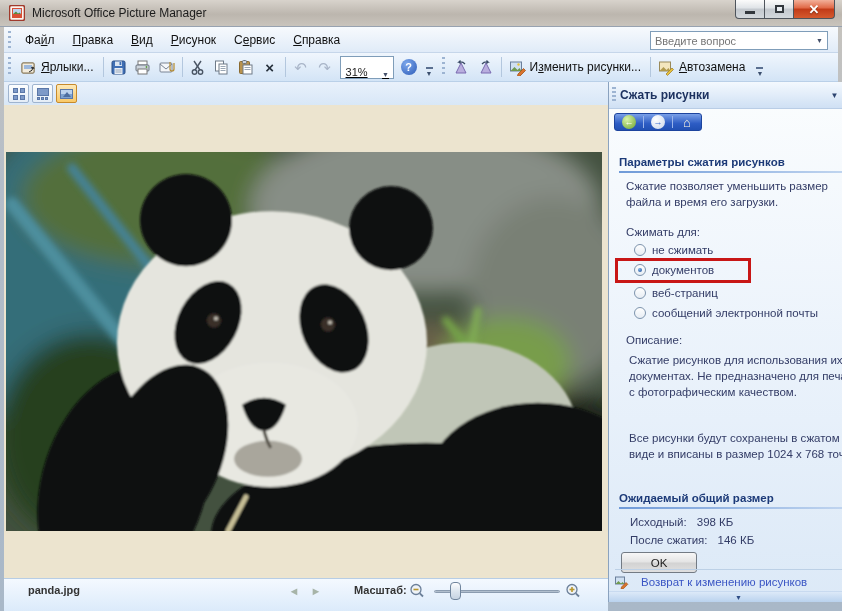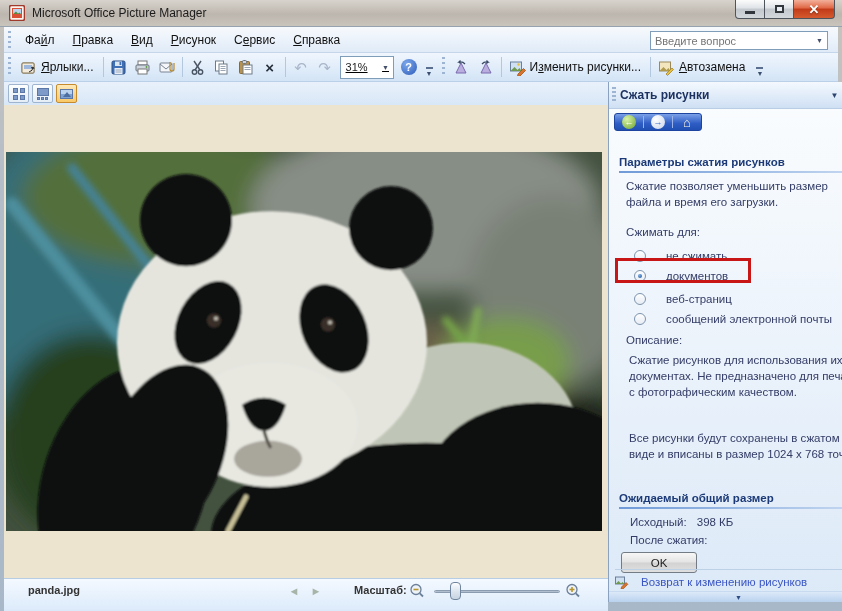--- a/index.html
+++ b/index.html
@@ -50,21 +50,21 @@
 
   
   .toolbar { position:absolute; left:4px; top:53px; width:834px; height:29px;
     background:linear-gradient(180deg,#f0f6fd,#d3e4f6);
     border-bottom:1px solid #bad0e8; display:flex; align-items:center; }
   .tb-btn { height:23px; min-width:24px; display:flex; align-items:center; gap:4px;
     justify-content:center; padding:0 3px; border-radius:2px; }
   .tb-btn.labeled { padding:0 6px 0 4px; font-size:12px; color:#111; }
   .tb-sep { width:1px; height:20px; background:#b3c7de; margin:0 3px; }
   .tb-combo { width:54px; height:23px; background:#fff; border:1px solid #7f9db9;
-    display:flex; align-items:center; margin:0 3px;text-decoration:underline; }
+    display:flex; align-items:flex-end; margin:0 3px;text-decoration:underline; }
   .tb-combo .val { flex:1; font-size:11px; color:#222; padding-left:5px; }
   .tb-combo .combo-arrow { width:14px; text-align:center; font-size:7px; color:#44506a; }
   .tb-overflow { width:13px; height:23px; display:flex; flex-direction:column;
     align-items:center; justify-content:flex-end; padding-bottom:3px; margin:0 2px; }
   .tb-overflow .bar { width:7px; height:2px; background:#5a6f90; margin-bottom:2px; }
   .tb-overflow .arr { font-size:7px; color:#3c4f6e; line-height:5px; }
   .glyph-disabled { color:#a9b5c8; font-size:15px; line-height:1; }
   .glyph-x { color:#26303c; font-size:15px; font-weight:bold; line-height:1; }
   .help-circle { width:16px; height:16px; border-radius:50%;
     background:radial-gradient(circle at 35% 30%,#7da8ec,#2d5cb8); color:#fff;
@@ -138,21 +138,21 @@
   .nav-fwd { background:radial-gradient(circle at 35% 30%,#ffffff,#c9d6ea); color:#3a6bd0; }
   .nav-home { color:#fdf6df; font-size:13px; }
 
   .tp-abs { position:absolute; left:13px; right:8px; }
   .tp-indent { left:17px; }
   .tp-heading { font-weight:bold; color:#1c3a78; font-size:11.5px; }
   .tp-rule { position:absolute; left:10px; right:8px; height:2px;
     background:linear-gradient(90deg,#6f9ad8,#c6d9f1); }
   .tp-text { line-height:16px; }
 
-  .radio-row { position:absolute; left:25px; display:flex; align-items:flex-end; gap:20px; height:18px; }
+  .radio-row { position:absolute; left:25px; display:flex; align-items:flex-start; gap:6px; height:18px; }
   .radio-dot { width:12px; height:12px; border-radius:50%; border:1px solid #7e94ad;
     background:linear-gradient(180deg,#fefefe,#e7edf4); position:relative; flex:none; }
   .radio-dot.checked::after { content:""; position:absolute; left:3px; top:3px; width:4px;
     height:4px; border-radius:50%; background:radial-gradient(circle at 35% 30%,#7fb2e8,#1f4f96); }
   .red-annotation { position:absolute; left:6px; top:176px; width:136px; height:25px;
     border:3px solid #c81616; pointer-events:none; }
 
   .size-row { position:absolute; left:21px; display:flex; gap:10px; }
   .ok-button { position:absolute; left:12px; width:76px; height:21px;
     border:1px solid #737b84; border-radius:3px; font-size:11.5px; color:#222;
@@ -512,21 +512,21 @@
     <div class="tp-abs tp-text" style="top:270px; left:20px;">Сжатие рисунков для использования их в документах. Не предназначено для печати с фотографическим качеством.</div>
     <div class="tp-abs tp-text" style="top:348px; left:20px;">Все рисунки будут сохранены в сжатом виде и вписаны в размер 1024 x 768 точек.</div>
 
     <div class="tp-abs tp-heading" style="top:410px; left:10px;">Ожидаемый общий размер</div>
     <div class="tp-rule" style="top:425px;"></div>
 
     <div class="size-row" style="top:434px;">
       <span>Исходный:</span>
       <span>398 КБ</span>
     </div>
-    <div class="size-row" style="top:452px;flex-direction:column;">
+    <div class="size-row" style="top:452px;">
       <span>После сжатия:</span>
       <span>146 КБ</span>
     </div>
 
     <div class="ok-button" style="top:470px;">OK</div>
 
     <div class="tp-divider" style="bottom:32px;"></div>
 
     <div class="tp-footer">
       <svg class="icon13" viewBox="0 0 14 14">

